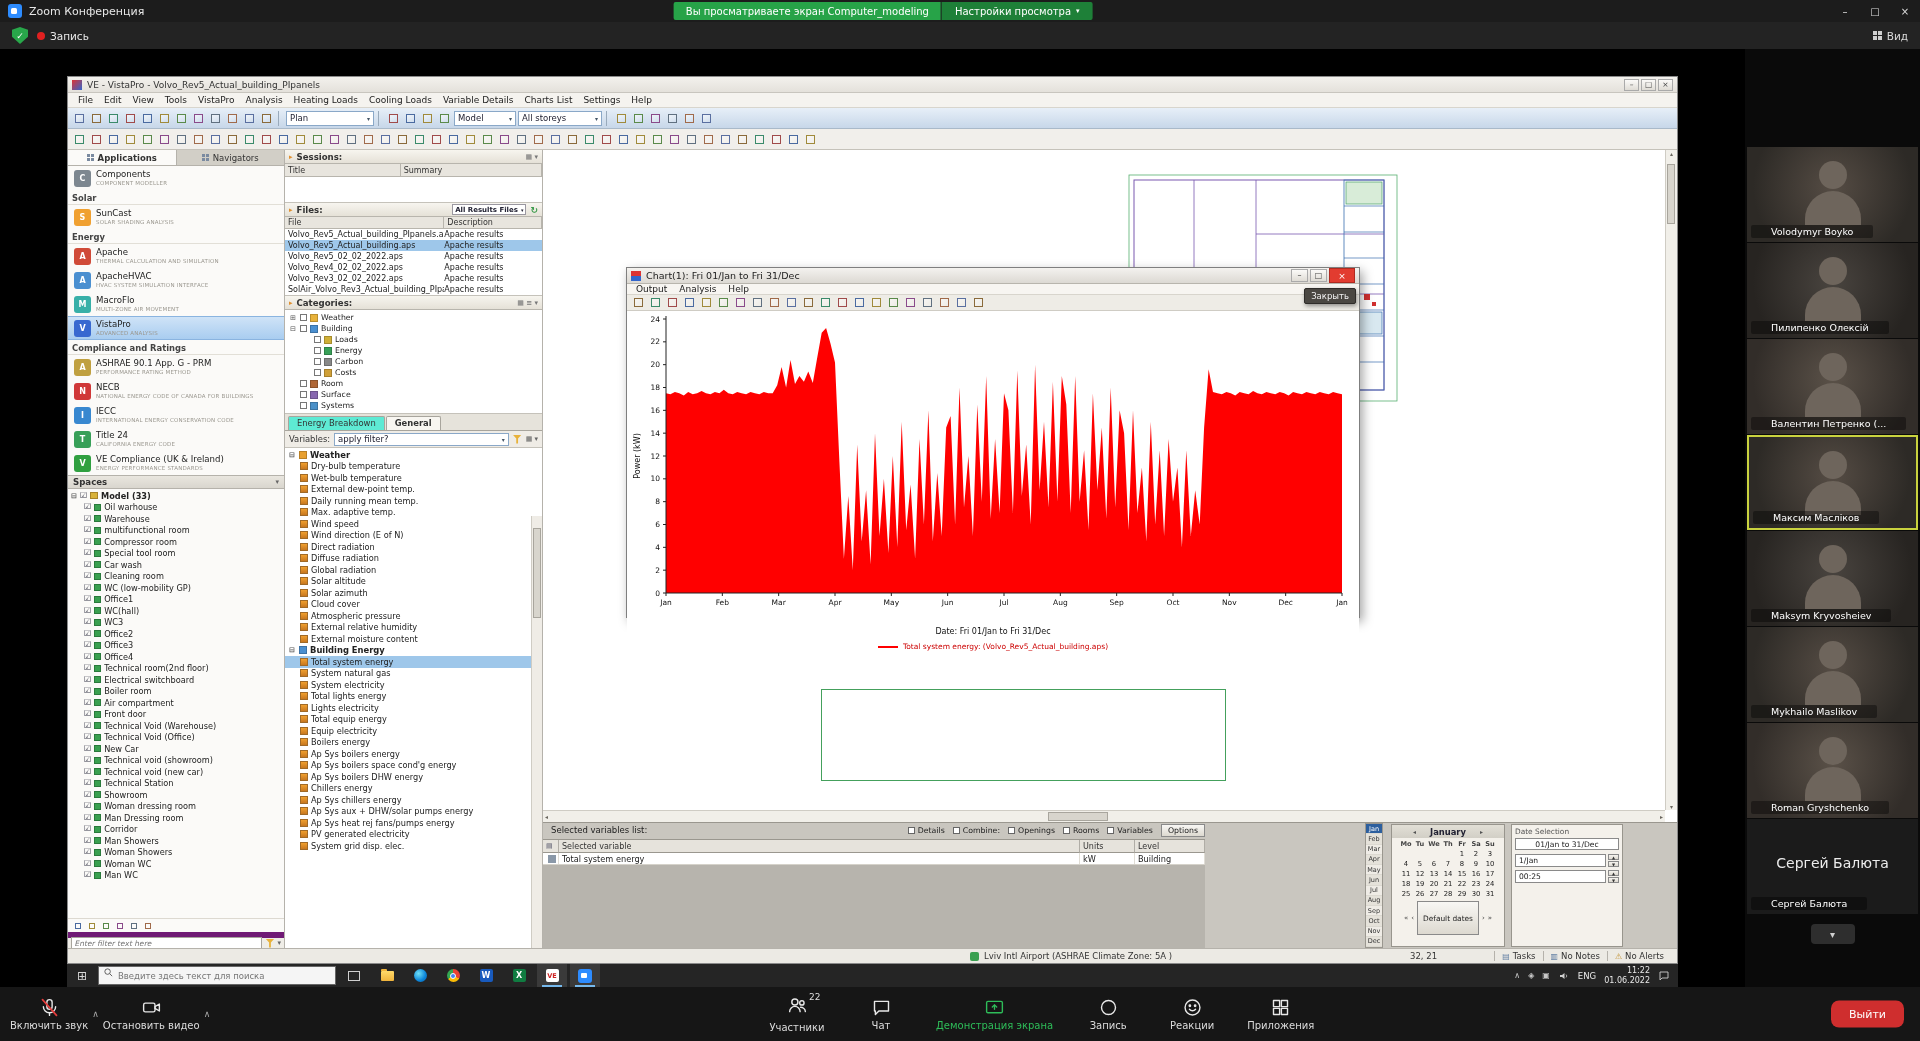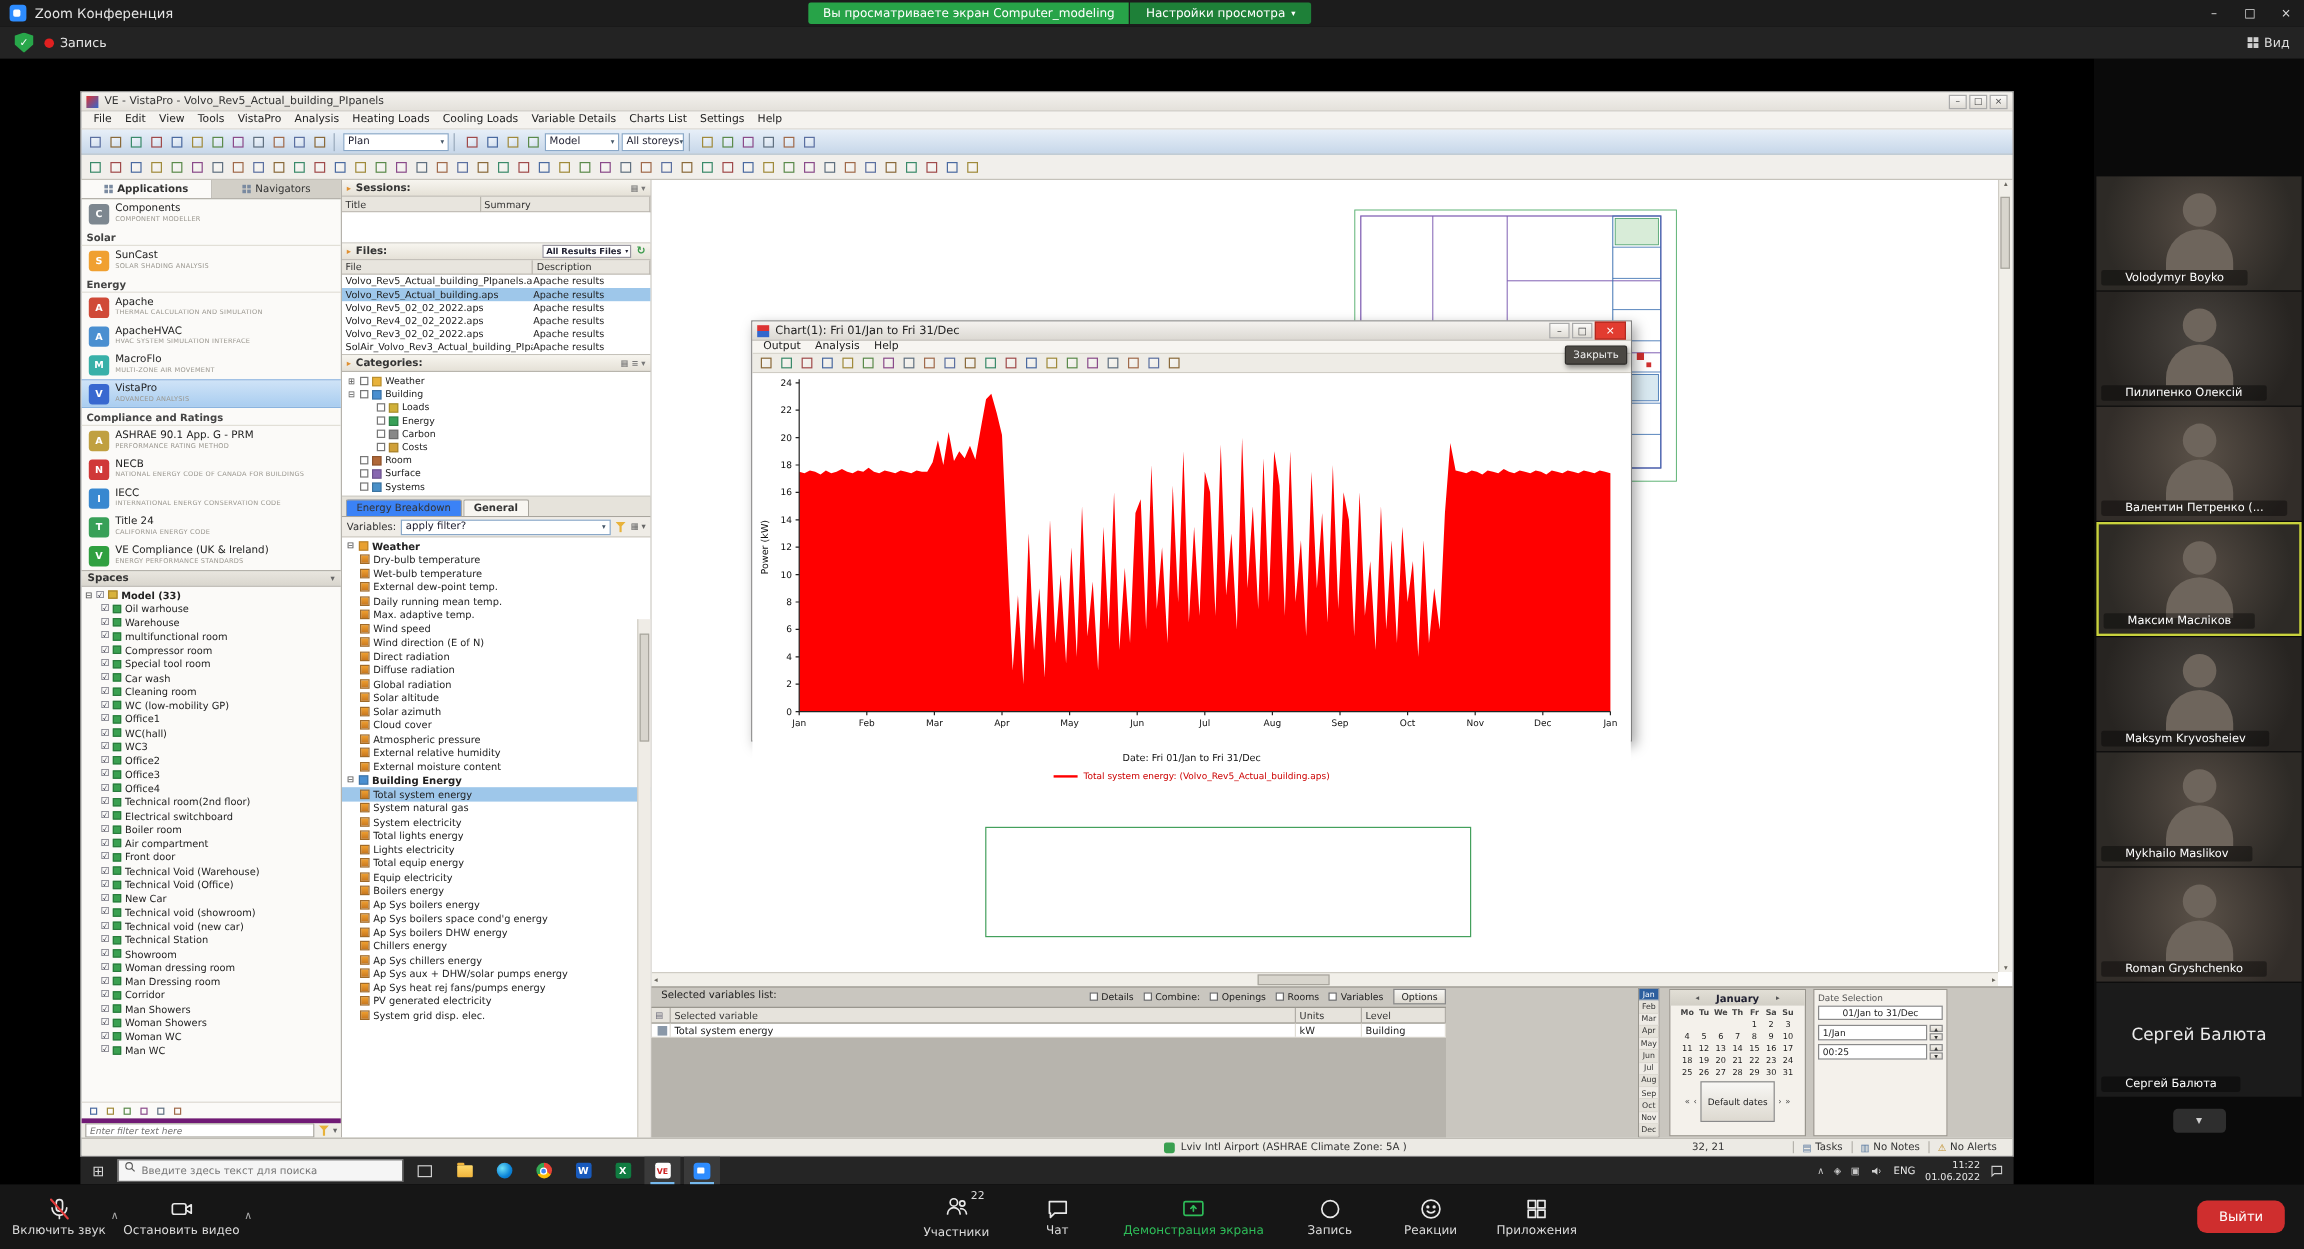--- a/index.html
+++ b/index.html
@@ -65,21 +65,21 @@
   .sph-btn{margin-left:auto;font-size:7px;color:#666}
   .sptree{flex:1;overflow:hidden;padding-top:1px}
   .srow{height:11.5px;display:flex;align-items:center;gap:3px;padding-left:16px;font-size:8.2px;color:#222;white-space:nowrap}
   .srow.root{padding-left:3px;font-weight:bold}
   .sexp{font-size:7px;color:#555}
   .schk{font-size:8px;color:#334;line-height:1}
   .scube{width:7px;height:7px;background:#3aa050;border:1px solid #2a7a3c;flex:none}
   .sfold{width:8px;height:7px;background:#d8b23a;border:1px solid #a8842a;flex:none}
   .spicons{height:14px;display:flex;align-items:center;gap:2px;padding-left:4px;border-top:1px solid #ddd9d1}
   .spicons .ti{width:12px;height:12px}
-  .spfilter{height:16px;display:flex;align-items:center;gap:3px;padding:0 3px;border-top:4px solid #701a75;background:#efede7}
+  .spfilter{height:16px;display:flex;align-items:center;gap:3px;padding:0 3px;border-top:6px solid #701a75;background:#efede7}
   .spfilter input{flex:1;height:12px;border:1px solid #a8a59d;background:#fff;font-size:7.5px;font-style:italic;color:#777;padding:0 3px;font-family:inherit}
   .funnel{width:9px;height:9px;background:#e8b23a;clip-path:polygon(0 0,100% 0,60% 45%,60% 100%,40% 100%,40% 45%);flex:none}
 
   
   .vmid{width:258px;border-right:1px solid #b5b2ab;background:#f4f2ec;display:flex;flex-direction:column;position:relative}
   .phead{height:14px;display:flex;align-items:center;gap:4px;padding:0 4px;background:linear-gradient(#f7f5ef,#e5e1d7);border-bottom:1px solid #b8b5ad;font-size:8.6px;font-weight:bold;color:#333;flex:none}
   .tri{color:#e09030;font-size:7px}
   .ph-btns{margin-left:auto;color:#777;font-size:7px}
   .minicombo{margin-left:auto;height:11px;background:#fff;border:1px solid #9a97a0;font-size:7px;color:#223;display:flex;align-items:center;gap:3px;padding:0 2px}
   .refresh{color:#3a9a4a;font-size:9px}
@@ -91,21 +91,21 @@
   .frow{height:11px;display:flex;align-items:center;font-size:8px;color:#222;white-space:nowrap}
   .frow.sel{background:#9ec7ea}
   .fc1{width:62%;padding-left:3px;overflow:hidden}
   .fc2{flex:1;overflow:hidden}
   .cats{background:#fff;border-bottom:1px solid #c5c2ba;padding:2px 0;flex:none}
   .crow{height:11px;display:flex;align-items:center;gap:3px;font-size:8.2px;color:#222}
   .cexp{font-size:7px;color:#555;width:8px;display:inline-block;text-align:center}
   .cchk{width:7px;height:7px;border:1px solid #777;background:#fff;flex:none}
   .cic{width:8px;height:8px;flex:none;border:1px solid #00000033}
   .vtabs2{display:flex;padding:2px 0 0 3px;background:#e6e3db;border-bottom:1px solid #a8a59d;flex:none;gap:1px}
-  .tab{font-size:8.4px;color:#333;padding:1px 8px 2px;border:1px solid #a8a59d;border-bottom:none;background:#3b82f6;border-radius:2px 2px 0 0}
+  .tab{font-size:8.4px;color:#333;padding:1px 8px 2px;border:1px solid #a8a59d;border-bottom:none;background:#5eead4;border-radius:2px 2px 0 0}
   .tab.active{background:#f8f6f1;font-weight:bold}
   .varrow{height:17px;display:flex;align-items:center;gap:4px;padding:0 4px;background:#efece6;border-bottom:1px solid #c5c2ba;font-size:8.4px;color:#333;flex:none}
   .varlist{flex:1;background:#fff;position:relative;overflow:hidden;padding-top:1px}
   .vsec{height:11.5px;display:flex;align-items:center;gap:3px;padding-left:3px;font-size:8.4px;font-weight:bold;color:#222}
   .vsic{width:8px;height:8px;border:1px solid #00000033}
   .vrow{height:11.5px;display:flex;align-items:center;gap:3px;padding-left:15px;font-size:8.2px;color:#222;white-space:nowrap}
   .vrow.sel{background:#9ec7ea}
   .vic{width:8px;height:8px;background:linear-gradient(#f0a030,#c87820);border:1px solid #a06a28;flex:none}
   .vlscroll{position:absolute;right:0;top:0;bottom:0;width:11px;background:#efece6;border-left:1px solid #cfccc4}
   .vlthumb{position:absolute;left:1px;right:1px;top:12px;height:90px;background:#d8d5cd;border:1px solid #a8a59d}
@@ -315,21 +315,21 @@
             </span>
             <span class="tsep"></span>
             <span class="ti" style="--ic: #a04a4a;"></span>
             <span class="ti" style="--ic: #4a6aa0;"></span>
             <span class="ti" style="--ic: #a08a3a;"></span>
             <span class="ti" style="--ic: #5a8a4a;"></span>
             <span class="combo" style="width: 62px;">
               <span class="cbtxt">Model</span>
               <span class="cbarr">▾</span>
             </span>
-            <span class="combo" style="width: 52px;">
+            <span class="combo" style="width: 84px;">
               <span class="cbtxt">All storeys</span>
               <span class="cbarr">▾</span>
             </span>
             <span class="tsep"></span>
             <span class="ti" style="--ic: #a08a3a;"></span>
             <span class="ti" style="--ic: #5a8a4a;"></span>
             <span class="ti" style="--ic: #8a4a8a;"></span>
             <span class="ti" style="--ic: #607080;"></span>
             <span class="ti" style="--ic: #a06a4a;"></span>
             <span class="ti" style="--ic: #5a6fa0;"></span>

